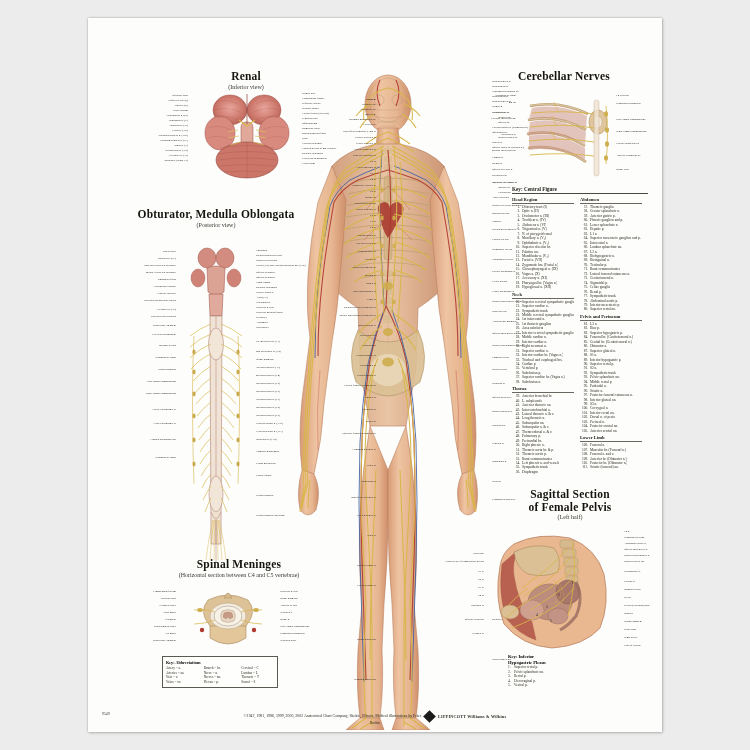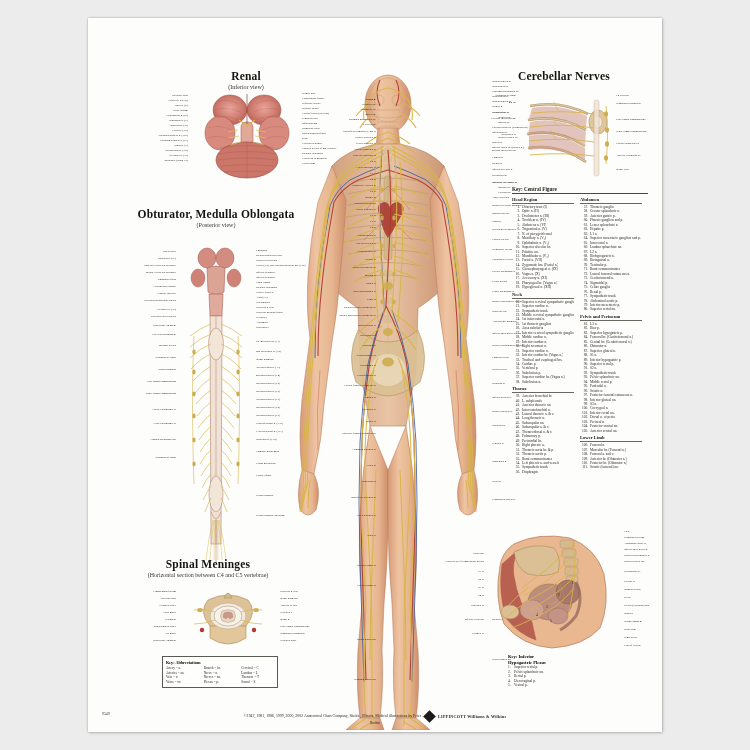--- a/index.html
+++ b/index.html
@@ -421,21 +421,21 @@
     <div class="lbl r" style="left:18px; top:338px; width:70px;">Sympathetic trunk</div>
     <div class="lbl r" style="left:18px; top:350px; width:70px;">Spinal ganglion</div>
     <div class="lbl r" style="left:18px; top:362px; width:70px;">Gray ramus communicans</div>
     <div class="lbl r" style="left:18px; top:374px; width:70px;">White ramus communicans</div>
     <div class="lbl r" style="left:18px; top:390px; width:70px;">Greater splanchnic n.</div>
     <div class="lbl r" style="left:18px; top:404px; width:70px;">Lesser splanchnic n.</div>
     <div class="lbl r" style="left:18px; top:420px; width:70px;">Lumbar splanchnic nn.</div>
     <div class="lbl r" style="left:18px; top:438px; width:70px;">Sympathetic trunk</div>
   </div>
 
-  <div class="sec-head" style="left:25px; top:540px; width:190px;">
+  <div class="sec-head" style="left:56px; top:540px; width:190px;">
     <div class="t">Spinal Meninges</div>
     <div class="s">(Horizontal section between C4 and C5 vertebrae)</div>
   </div>
 
   <svg class="illo" style="left:92px; top:568px;" width="96" height="72" viewBox="0 0 96 72">
 
     <path d="M30 52 Q48 64 66 52 L66 40 Q48 34 30 40 Z" fill="#e3c79b" stroke="#a78b5c" stroke-width="0.6"></path>
 
     <path d="M30 40 Q18 26 28 14 Q48 4 68 14 Q78 26 66 40 Z" fill="#dcbf93" stroke="#a78b5c" stroke-width="0.6" opacity="0.95"></path>
 
@@ -1384,20 +1384,25 @@
             </div>
             <div class="key-item">
               <span class="n">111.</span>
               <span class="x">Sciatic (femoral) nn.</span>
             </div>
           </div>
       </div>
     </div>
   </div>
 
+  <div class="sec-head" style="left:392px; top:470px; width:180px;">
+    <div class="t">Sagittal Section</div>
+    <div class="t">of Female Pelvis</div>
+    <div class="s">(Left half)</div>
+  </div>
 
   <svg class="illo" style="left:400px; top:508px;" width="132" height="128" viewBox="0 0 132 128">
 
     <path d="M12 40 Q6 72 16 98 Q34 120 64 122 Q96 120 112 102 Q122 78 116 48
              Q108 22 82 12 Q50 6 26 18 Q14 26 12 40 Z" fill="#e9b890" stroke="#b5795a" stroke-width="0.7"></path>
 
     <path d="M14 38 Q10 66 18 92 Q30 108 48 114 L44 96 Q30 76 26 50 Q24 36 30 24 Z" fill="#a9443c" opacity="0.75" stroke="#8c3830" stroke-width="0.4"></path>
 
     <path d="M26 26 Q46 16 66 22 Q74 32 70 46 Q56 52 40 48 Q28 42 26 26 Z" fill="#dcc095" stroke="#a78b5c" stroke-width="0.6"></path>
 

